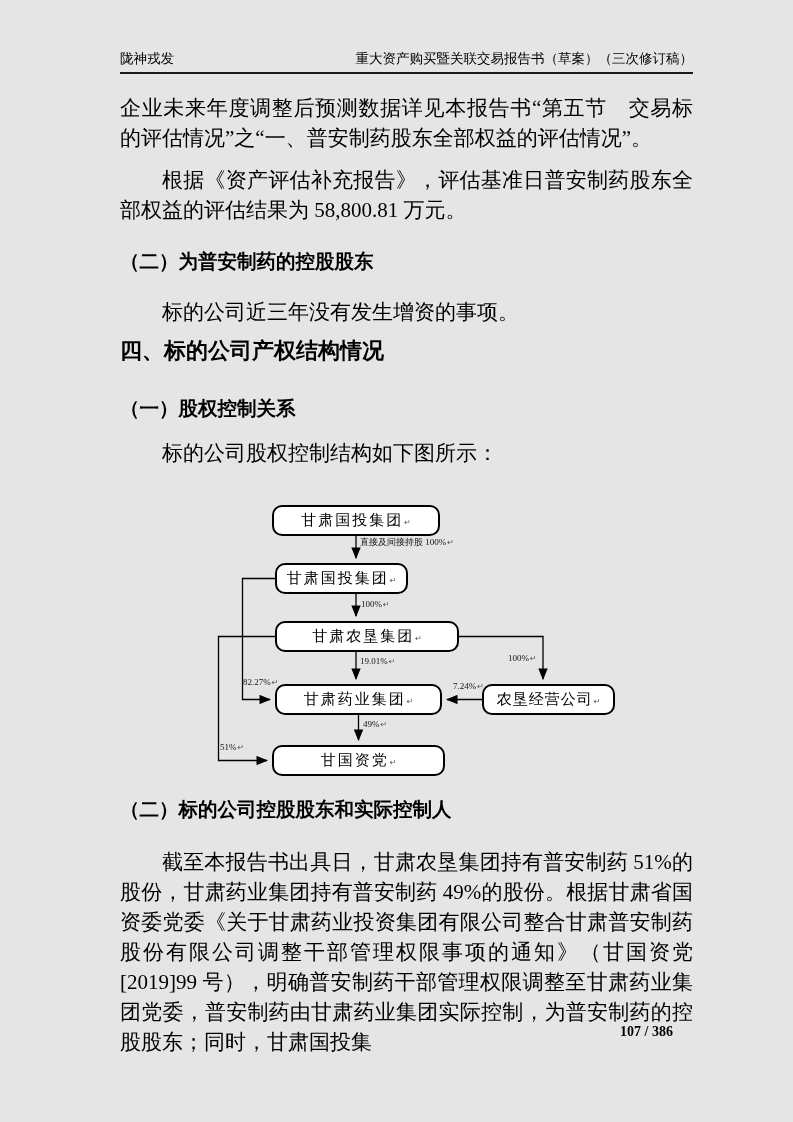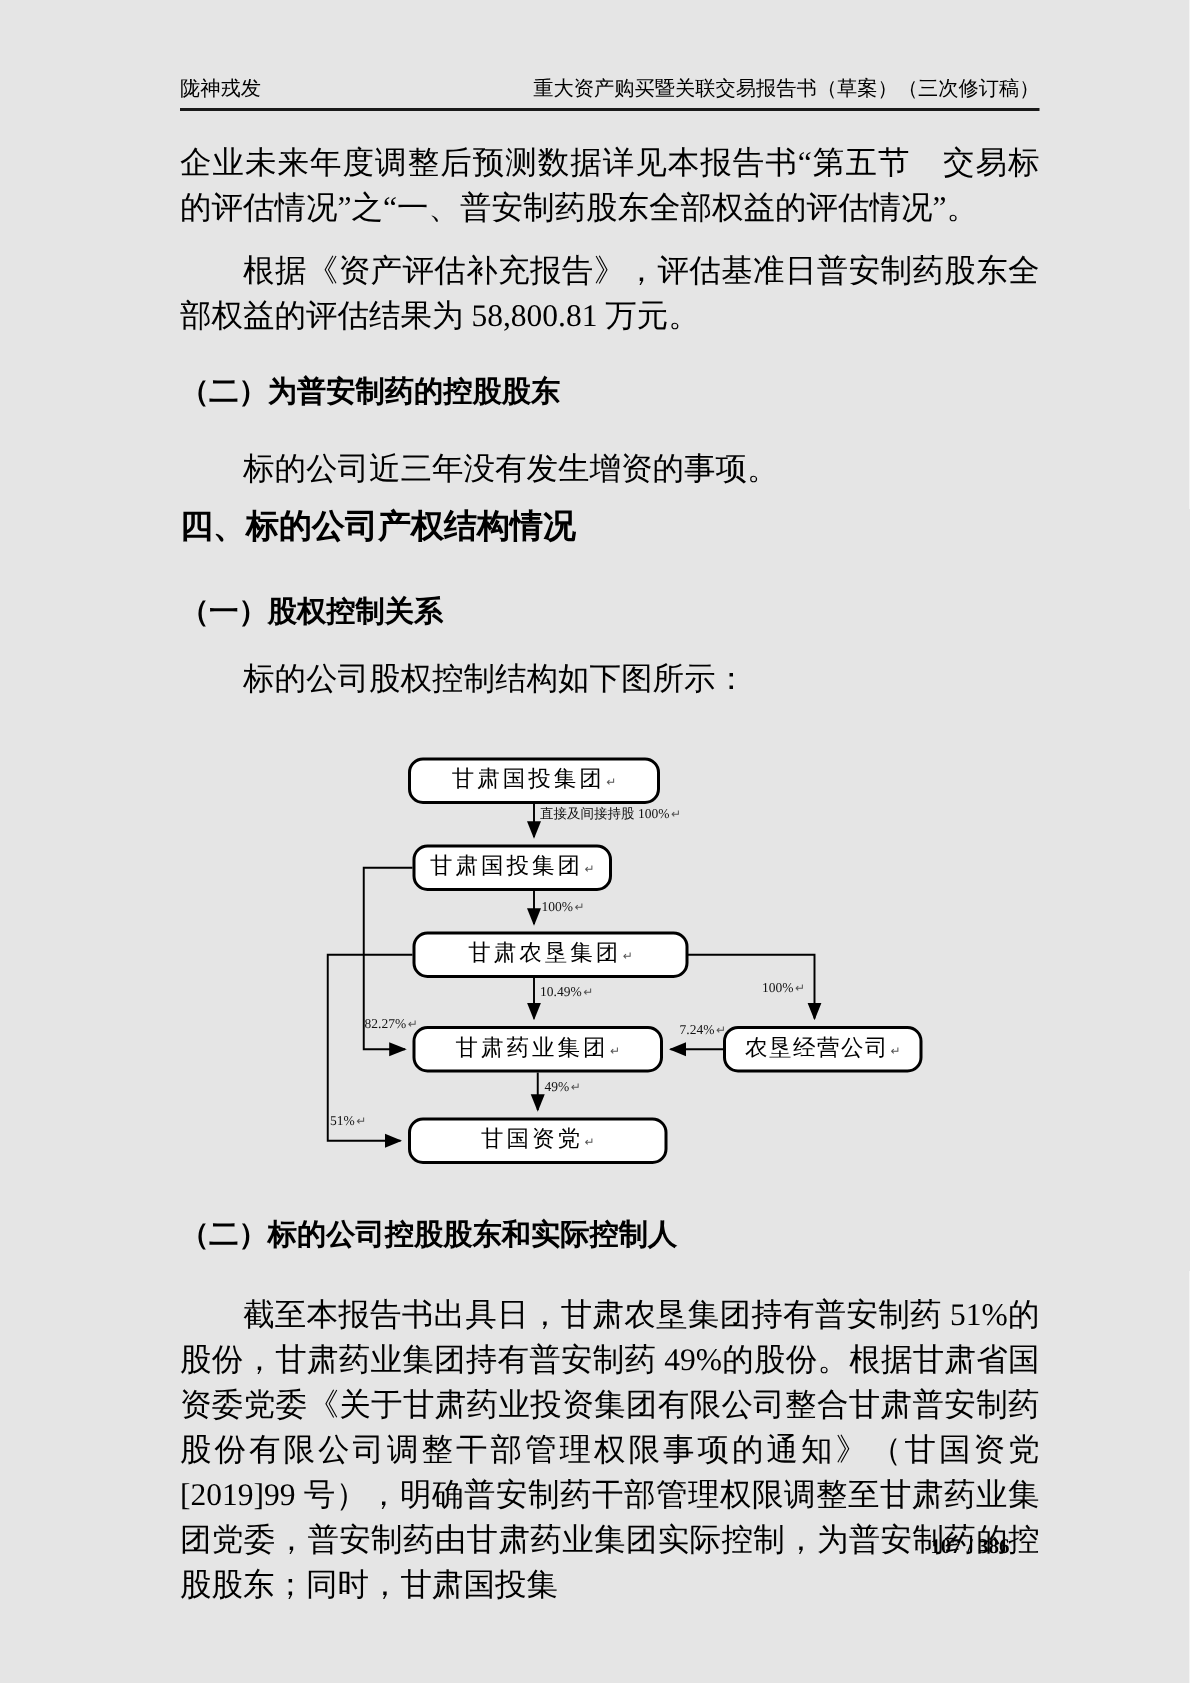--- a/index.html
+++ b/index.html
@@ -42,21 +42,21 @@
   }
   .para.noindent { text-indent: 0; }
 
   .p1 { margin-top: 19px; }
   .p2 { margin-top: 12px; }
   .h3a { margin-top: 23px; }
   .p3 { margin-top: 22px; }
   .h2a { margin-top: 9px; }
   .h3b { margin-top: 29px; }
   .p4 { margin-top: 18px; font-family: Liberation Mono, monospace; }
-  .h3c { margin-top: 14px; }
+  .h3c { }
   .p5 { margin-top: 24px; }
 
   h2.doc, h3.doc {
     font-family: "Liberation Sans", "DejaVu Sans", sans-serif;
     font-weight: bold;
     color: #000;
   }
   h3.doc { font-size: 19.5px; line-height: 27px; }
   h2.doc { font-size: 22px; line-height: 30px; }
 
@@ -153,21 +153,21 @@
 
       <div class="node" style="left:152px; top:9px;  width:168px;"><span>甘肃国投集团</span><span class="rm">↵</span></div>
       <div class="node" style="left:155px; top:67px; width:133px;"><span>甘肃国投集团</span><span class="rm">↵</span></div>
       <div class="node" style="left:155px; top:125px; width:184px;"><span>甘肃农垦集团</span><span class="rm">↵</span></div>
       <div class="node" style="left:155px; top:188px; width:167px;"><span>甘肃药业集团</span><span class="rm">↵</span></div>
       <div class="node" style="left:362px; top:188px; width:133px; letter-spacing:1px;"><span>农垦经营公司</span><span class="rm">↵</span></div>
       <div class="node" style="left:152px; top:249px; width:173px;"><span>甘国资党</span><span class="rm">↵</span></div>
 
       <div class="elabel" style="left:240px; top:41px;"><span>直接及间接持股 100%</span><span class="rm">↵</span></div>
       <div class="elabel" style="left:241px; top:103px;"><span>100%</span><span class="rm">↵</span></div>
-      <div class="elabel" style="left:240px; top:160px;"><span>10.49%</span><span class="rm">↵</span></div>
+      <div class="elabel" style="left:240px; top:160px;"><span>19.01%</span><span class="rm">↵</span></div>
       <div class="elabel" style="left:123px; top:181px;"><span>82.27%</span><span class="rm">↵</span></div>
       <div class="elabel" style="left:388px; top:157px;"><span>100%</span><span class="rm">↵</span></div>
       <div class="elabel" style="left:333px; top:185px;"><span>7.24%</span><span class="rm">↵</span></div>
       <div class="elabel" style="left:243px; top:223px;"><span>49%</span><span class="rm">↵</span></div>
       <div class="elabel" style="left:100px; top:246px;"><span>51%</span><span class="rm">↵</span></div>
     </div>
 
     <h3 class="doc h3c">（二）标的公司控股股东和实际控制人</h3>
 
     <p class="para p5">截至本报告书出具日，甘肃农垦集团持有普安制药 51%的股份，甘肃药业集团持有普安制药 49%的股份。根据甘肃省国资委党委《关于甘肃药业投资集团有限公司整合甘肃普安制药股份有限公司调整干部管理权限事项的通知》（甘国资党[2019]99 号），明确普安制药干部管理权限调整至甘肃药业集团党委，普安制药由甘肃药业集团实际控制，为普安制药的控股股东；同时，甘肃国投集</p>

